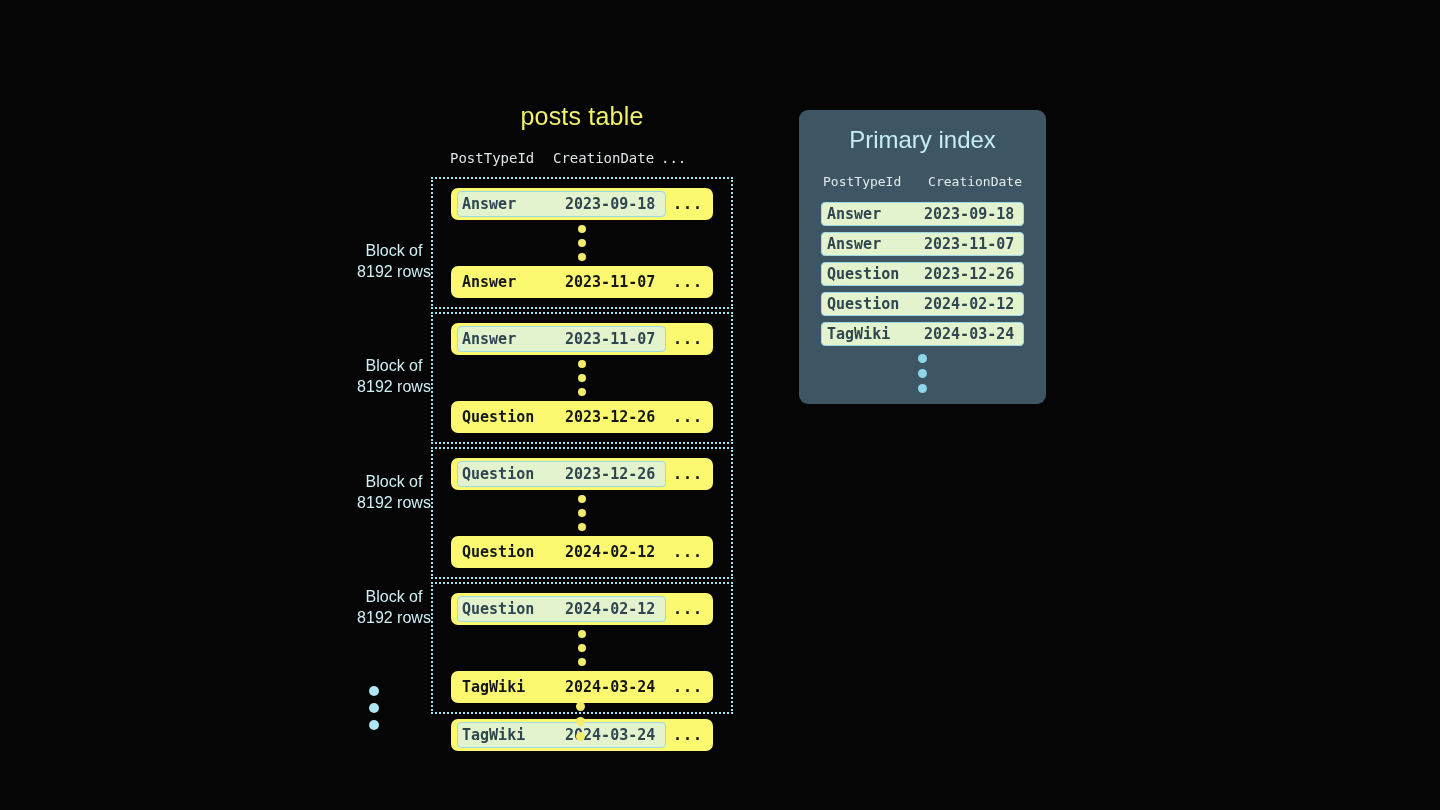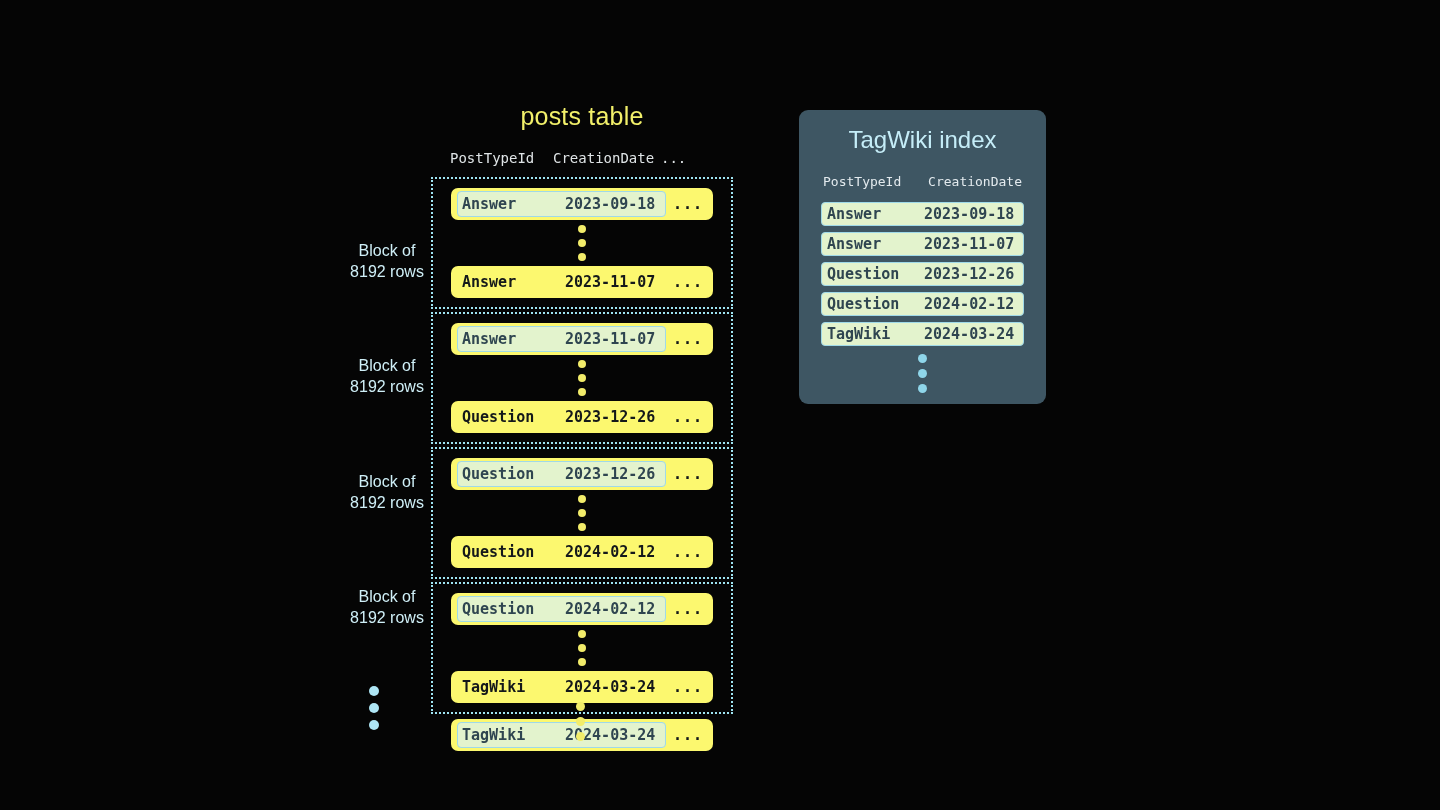--- a/index.html
+++ b/index.html
@@ -73,21 +73,21 @@
     height:46px;display:flex;flex-direction:column;
     align-items:center;justify-content:center;gap:6px;
   }
   .vdots i{display:block;width:8px;height:8px;border-radius:50%;background:#f2ec6a;}
 
   
   .blabel{
     position:absolute;
     width:150px;text-align:center;
     color:#cfeff7;font-size:16px;line-height:21px;
-    left:312px;
+    left:319px;
   }
 
   
   .left-dots{
     position:absolute;left:369px;top:686px;
     display:flex;flex-direction:column;gap:7px;align-items:center;
   }
   .left-dots i{display:block;width:10px;height:10px;border-radius:50%;background:#aee6f5;}
 
   
@@ -272,21 +272,21 @@
       <i></i>
     </div>
 
   <div class="bottom-dots">
       <i></i>
       <i></i>
       <i></i>
     </div>
 
   <div class="index-panel">
-    <div class="index-title">TagWiki index</div>
+    <div class="index-title">Primary index</div>
     <div class="index-head">
       <span>PostTypeId</span>
       <span>CreationDate</span>
     </div>
 
     <div class="index-row">
       <span class="k">Answer</span>
       <span class="v">2023-09-18</span>
     </div>
     <div class="index-row">

